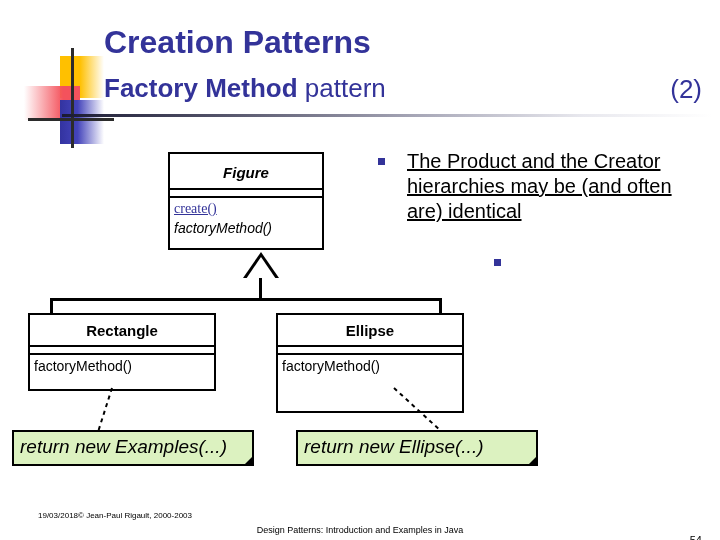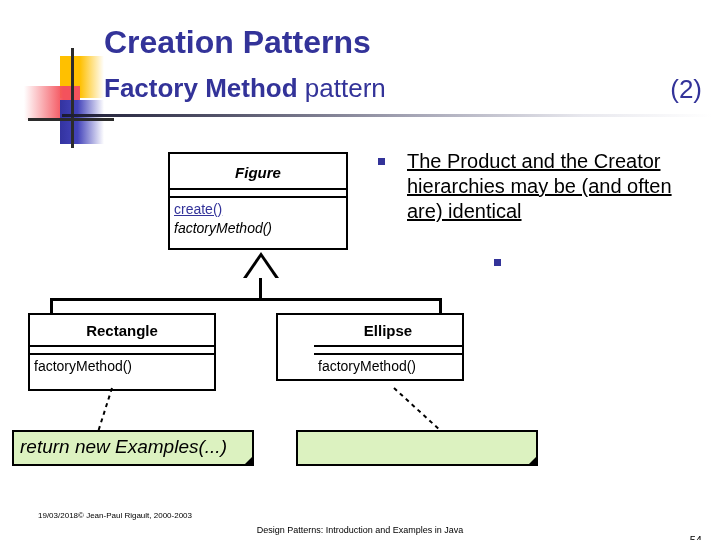--- a/index.html
+++ b/index.html
@@ -78,30 +78,30 @@
   }
   .uml-name.abstract { font-style: italic; }
   .uml-empty { height: 8px; }
   .uml-ops { padding: 2px 4px 3px 4px; }
   .uml-op {
     font-size: 14px;
     color: #000000;
     line-height: 1.35;
     white-space: nowrap;
   }
-  .uml-op.static { text-decoration: underline; color: #333399; }
+  .uml-op.static { text-decoration: underline; color: #333399; font-family: Liberation Serif, serif; }
   .uml-op.abstract { font-style: italic; }
 
   
-  #class-figure { left: 168px; top: 152px; width: 180px; height: 98px; }
+  #class-figure { left: 168px; top: 152px; width: 156px; height: 98px; }
   #class-figure .uml-name { padding-top: 11px; height: 36px; }
 
   
   #class-rectangle { left: 28px; top: 313px; width: 188px; height: 78px; }
-  #class-ellipse   { left: 276px; top: 313px; width: 188px; height: 68px; padding-left: 36px; }
+  #class-ellipse   { left: 276px; top: 313px; width: 188px; height: 100px; }
   #class-rectangle .uml-name, #class-ellipse .uml-name { padding-top: 8px; height: 32px; }
 
   
   #gen-triangle {
     position: absolute; left: 243px; top: 252px;
     width: 0; height: 0;
     border-left: 18px solid transparent;
     border-right: 18px solid transparent;
     border-bottom: 26px solid #000000;
   }
@@ -235,20 +235,21 @@
   <svg class="note-link" id="note-link-elli" viewBox="0 0 80 44">
     <line x1="24" y1="0" x2="72" y2="44" stroke="#000000" stroke-width="2" stroke-dasharray="4,4"></line>
   </svg>
 
   <div class="uml-note" id="note-rectangle">
     <span class="note-text-overflow">return new Examples(...)</span>
     <span class="note-fold"></span>
   </div>
 
   <div class="uml-note" id="note-ellipse">
+    <span class="note-text-overflow">return new Ellipse(...)</span>
     <span class="note-fold"></span>
   </div>
 </div>
 
 <div class="bullet-row" id="bullet-1">
   <span class="bullet-marker"></span>
   <span class="bullet-text">The Product and the Creator hierarchies may be (and often are) identical</span>
 </div>
 
 <div class="bullet-row" id="bullet-2">

